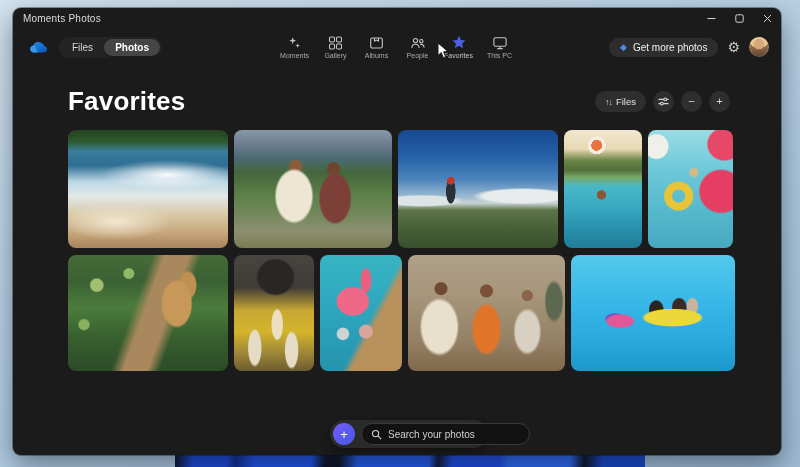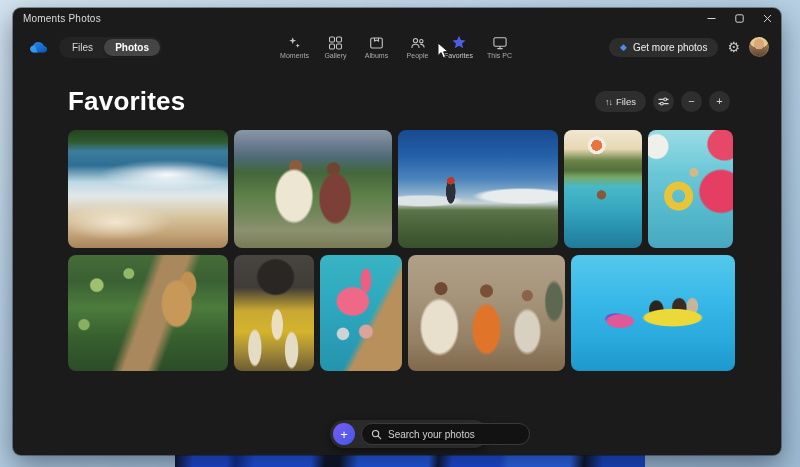--- a/index.html
+++ b/index.html
@@ -148,21 +148,21 @@
     linear-gradient(180deg,#54c8ec 0%,#38b8e8 40%,#28a8dc 75%,#1c98cc 100%); }
 
   
   .searchbar { position:absolute; left:317px; bottom:7px; width:158px; height:28px;
     background:#2a2a2a; border-radius:999px; display:flex; align-items:center; gap:6px; padding:3px;
     box-shadow:0 3px 10px rgba(0,0,0,.45); }
   .add-btn { width:22px; height:22px; border-radius:50%; border:none; flex:0 0 auto;
     background:linear-gradient(135deg,#7a5cf5 0%, #5a5aee 55%, #4658e8 100%);
     color:#fff; font-size:13px; line-height:1; display:flex; align-items:center; justify-content:center; font-family:inherit; }
   .search-field { flex:1; height:22px; display:flex; align-items:center; gap:6px;
-    background:#121212; border:1px solid #3a3a3a; border-radius:999px; padding:0 9px;text-decoration:underline; }
+    background:#121212; border:1px solid #3a3a3a; border-radius:999px; padding:0 9px; }
   .search-field input { flex:1; min-width:0; background:transparent; border:none; outline:none;
     color:#e8e8e8; font-size:10px; font-family:inherit; }
   .search-field input::placeholder { color:#cfcfcf; opacity:1; }
 
   
   .cursor { position:absolute; left:437px; top:42px; z-index:50; pointer-events:none; }
 </style>
 </head>
 <body>
 

